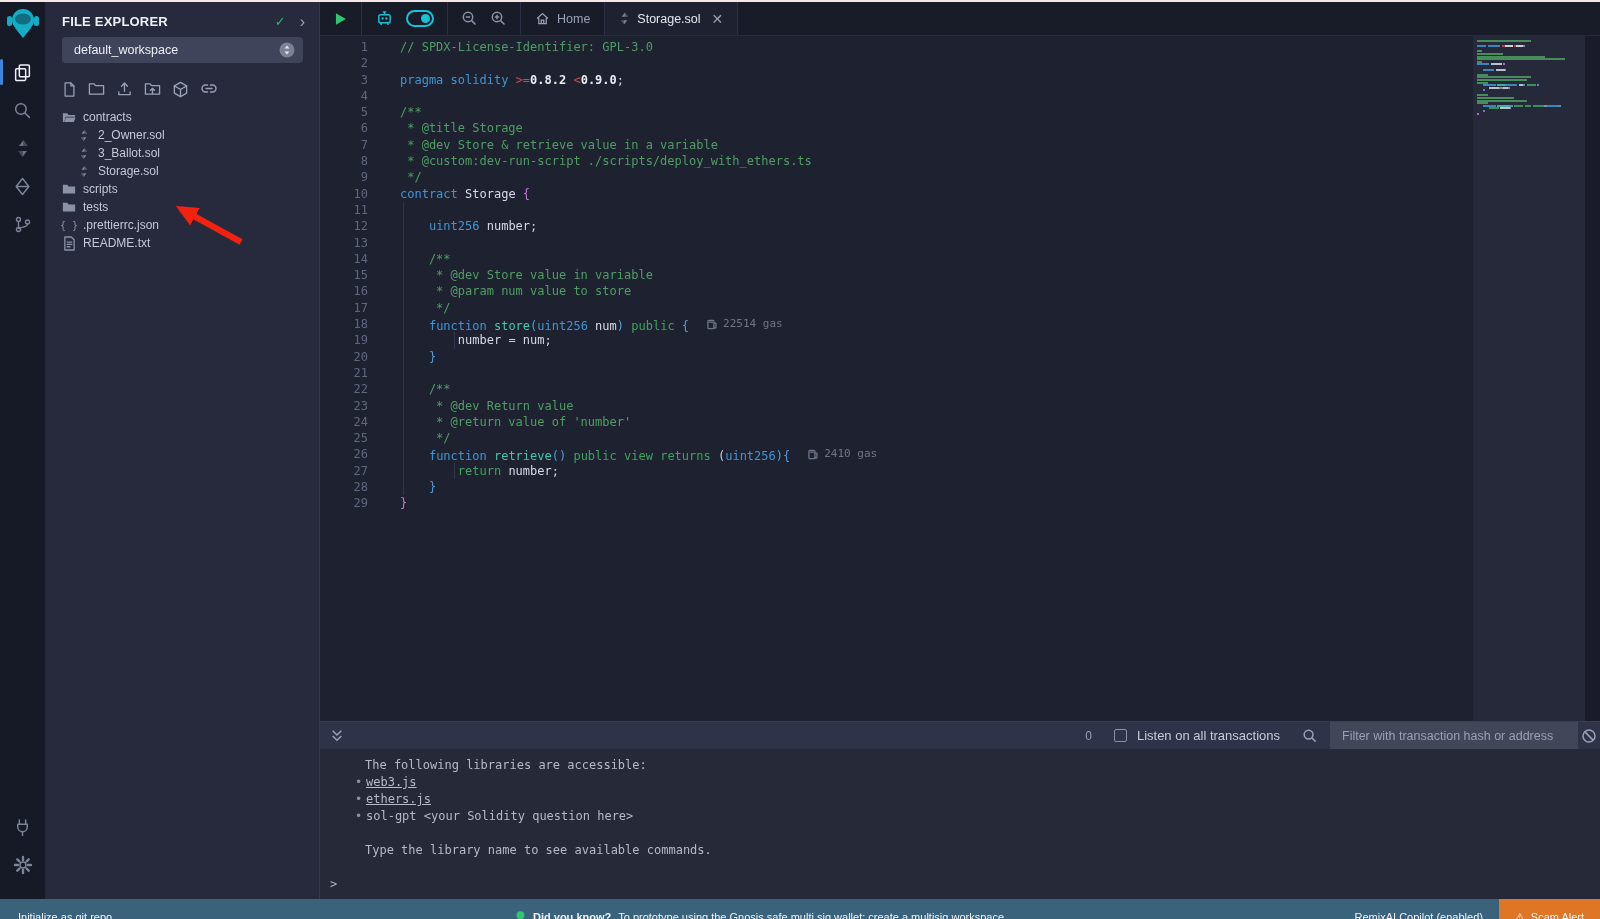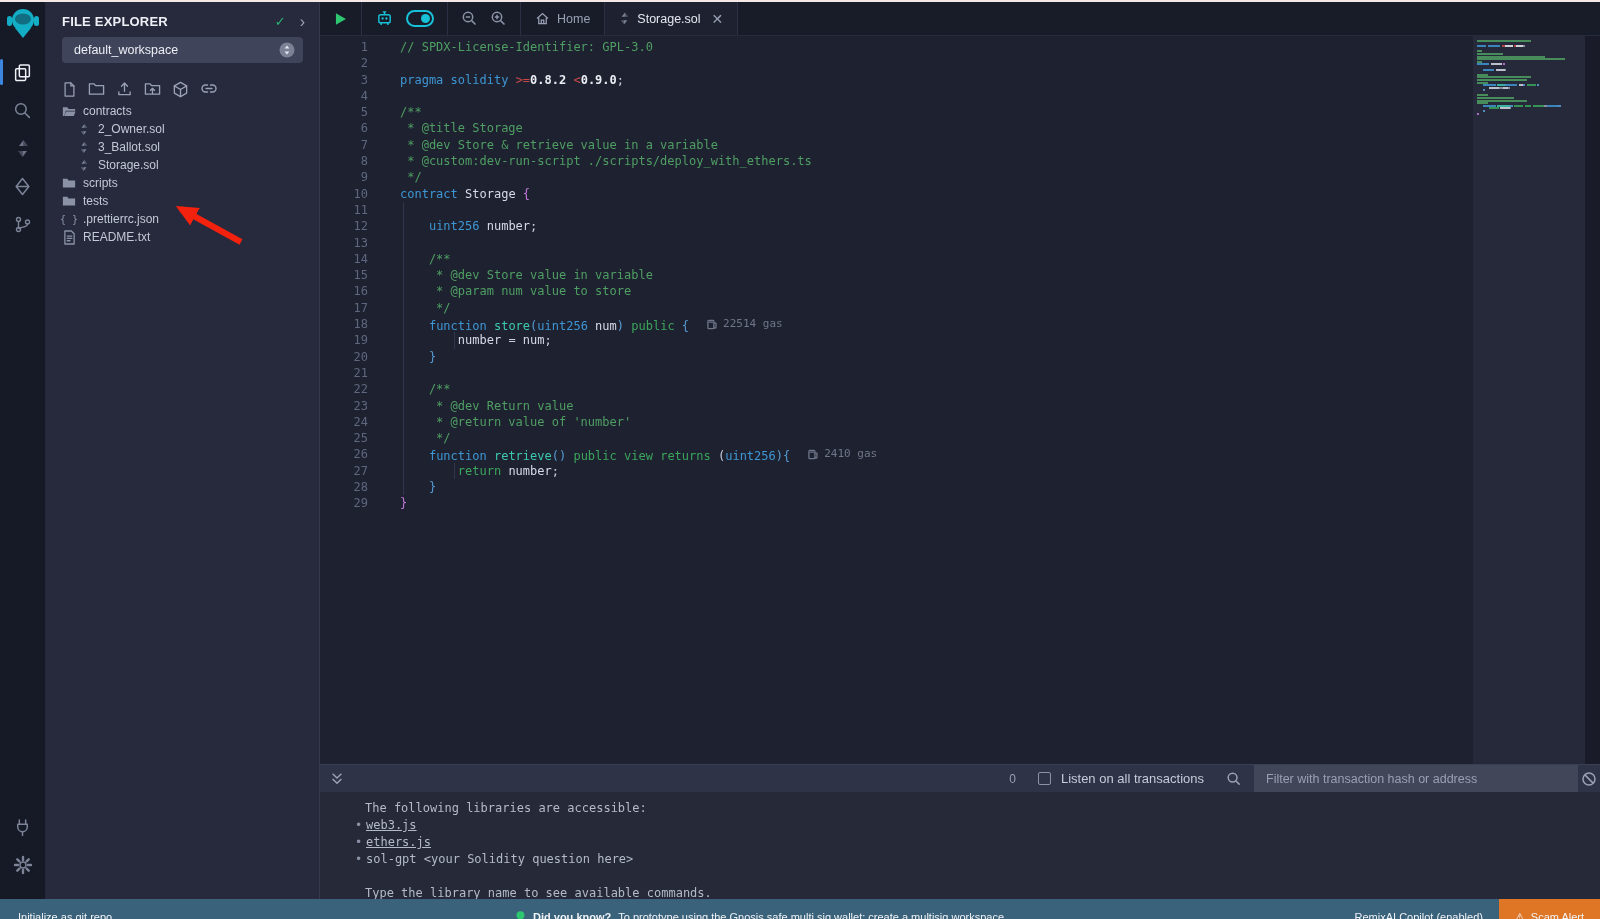--- a/index.html
+++ b/index.html
@@ -23,21 +23,21 @@
   .fp-title { font-size:13px; font-weight:bold; color:#eef0f6; letter-spacing:.2px; flex:1; }
   .fp-check { color:#2bb673; font-weight:bold; font-size:13px; margin-right:14px; }
   .fp-chev { color:#9aa0b5; font-size:16px; line-height:12px; }
   .ws-row { display:flex; align-items:center; padding:8px 14px 8px 16px; color:#a6acc0; }
   .ws-label { font-size:11px; letter-spacing:.4px; margin-left:10px; flex:1; }
   .signin { display:flex; align-items:center; gap:6px; color:#d3d7e2; font-size:12px; cursor:pointer; }
   .ws-select { margin:2px 16px 0 16px; height:26px; background:#40445a; border-radius:4px; display:flex; align-items:center; padding:0 8px 0 12px; cursor:pointer; }
   .ws-name { flex:1; color:#eceef5; font-size:12.5px; }
   .fp-toolbar { display:flex; gap:11px; padding:18px 0 4px 16px; color:#9ba1b5; }
   .fp-toolbar .tbi { cursor:pointer; display:flex; }
-  .tree { margin-top:0; }
+  .tree { margin-top:6px; }
   .tree-row { height:18px; display:flex; align-items:center; gap:7px; padding-left:16px; cursor:pointer; color:#c3c8d6; }
   .tree-row.d1 { padding-left:31px; }
   .tree-row .ti { width:14px; display:flex; justify-content:center; color:#8b92a6; flex:none; }
 
   
   .editor-col { flex:1; display:flex; flex-direction:column; min-width:0; }
   .tabbar { height:34px; background:#181c29; display:flex; align-items:stretch; border-bottom:1px solid #262b3d; }
   .tb-group { display:flex; align-items:center; gap:12px; padding:0 13px; border-right:1px solid #2b3044; }
   .play-btn, .icon-btn { cursor:pointer; display:flex; align-items:center; }
   .icon-btn { color:#8b92a6; }
@@ -65,25 +65,25 @@
   .vscrollbar { width:15px; background:#191c28; flex:none; cursor:pointer; }
 
   
   .term-header { height:28px; background:#2e3347; display:flex; align-items:center; border-top:1px solid #3a3f55; padding-left:10px; }
   .term-collapse { color:#9aa0b5; cursor:pointer; display:flex; }
   .th-spacer { flex:1; }
   .tx-badge { color:#9aa0b5; font-size:12px; margin-right:22px; }
   .cb { width:13px; height:13px; border:1px solid #8b92a6; border-radius:2px; margin-right:10px; cursor:pointer; flex:none; }
   .listen-label { color:#c6cbd8; font-size:13px; margin-right:22px; white-space:nowrap; }
   .th-search { color:#9aa0b5; margin-right:12px; display:flex; cursor:pointer; }
-  .filter-input { width:324px; height:28px; background:#414659; border:none; outline:none; color:#d6dae6;
+  .filter-input { width:248px; height:28px; background:#414659; border:none; outline:none; color:#d6dae6;
                   font-size:12.5px; padding:0 12px; font-family:"Liberation Sans",sans-serif; }
   .filter-input::placeholder { color:#99a0b4; }
   .ban-btn { width:22px; color:#9ba1b5; display:flex; justify-content:center; cursor:pointer; }
-  .term-content { height:107px; background:#252938; font-family:"DejaVu Sans Mono",monospace; font-size:12px; padding:8px 0 0 10px; color:#b4bac9; }
+  .term-content { height:150px; background:#252938; font-family:"DejaVu Sans Mono",monospace; font-size:12px; padding:8px 0 0 10px; color:#b4bac9; }
   .term-line { height:17px; line-height:17px; white-space:pre; padding-left:25px; }
   .term-line.indent { padding-left:35px; }
   .term-line .bullet { display:inline-block; width:11px; color:#8b92a6; }
   .t-link { text-decoration:underline; cursor:pointer; }
   .t-italic { }
   .term-prompt { margin-top:18px; height:17px; color:#aeb4c6; cursor:text; }
 
   
   .status-bar { height:36px; background:#3a627b; display:flex; align-items:center; font-size:11px; color:#f0f3f7; position:relative;gap:48px; }
   .sb-left { margin-left:18px; cursor:pointer; white-space:nowrap; }

